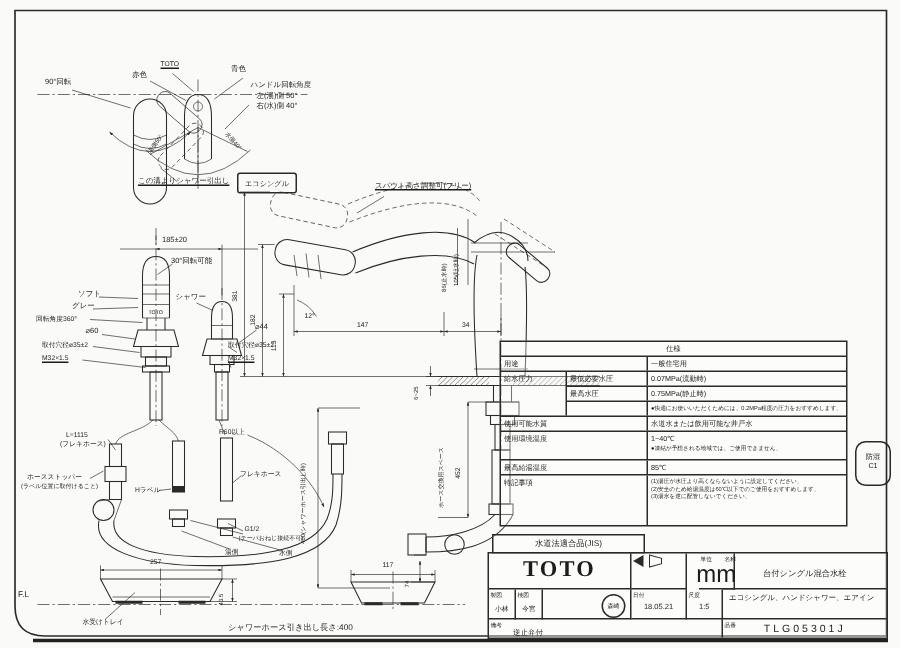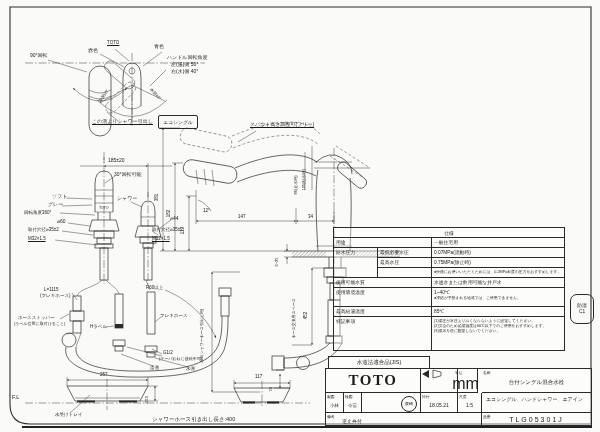--- a/index.html
+++ b/index.html
@@ -360,21 +360,21 @@
     <div class="cc logo">TOTO</div>
   </div>
   <div class="cell bR bB" style="left:95px;top:0;width:37px;height:24px">
     <div class="cc">
       <svg width="22" height="10">
         <path d="M1,5 L8,1 L8,9 Z" fill="#2a2a2a"></path>
         <path d="M12,1 L20,3.2 L20,6.8 L12,9 Z" fill="none" stroke="#2a2a2a" stroke-width=".7"></path>
       </svg>
     </div>
   </div>
-  <div class="cell bR bB" style="left:128px;top:0;width:24px;height:24px">
+  <div class="cell bR bB" style="left:140px;top:0;width:24px;height:24px">
     <span class="hd">単位</span>
     <div class="cc" style="top:6px">mm</div>
   </div>
   <div class="cell bB" style="left:156px;top:0;width:109px;height:24px">
     <span class="hd">名称</span>
     <div class="cc" style="top:4px;font-size:5.5px">台付シングル混合水栓</div>
   </div>
   <div class="cell bR bB" style="left:0;top:24px;width:18px;height:20px">
     <span class="hd">製図</span>
     <div class="cc" style="top:5px;font-size:4.5px">小林</div>

